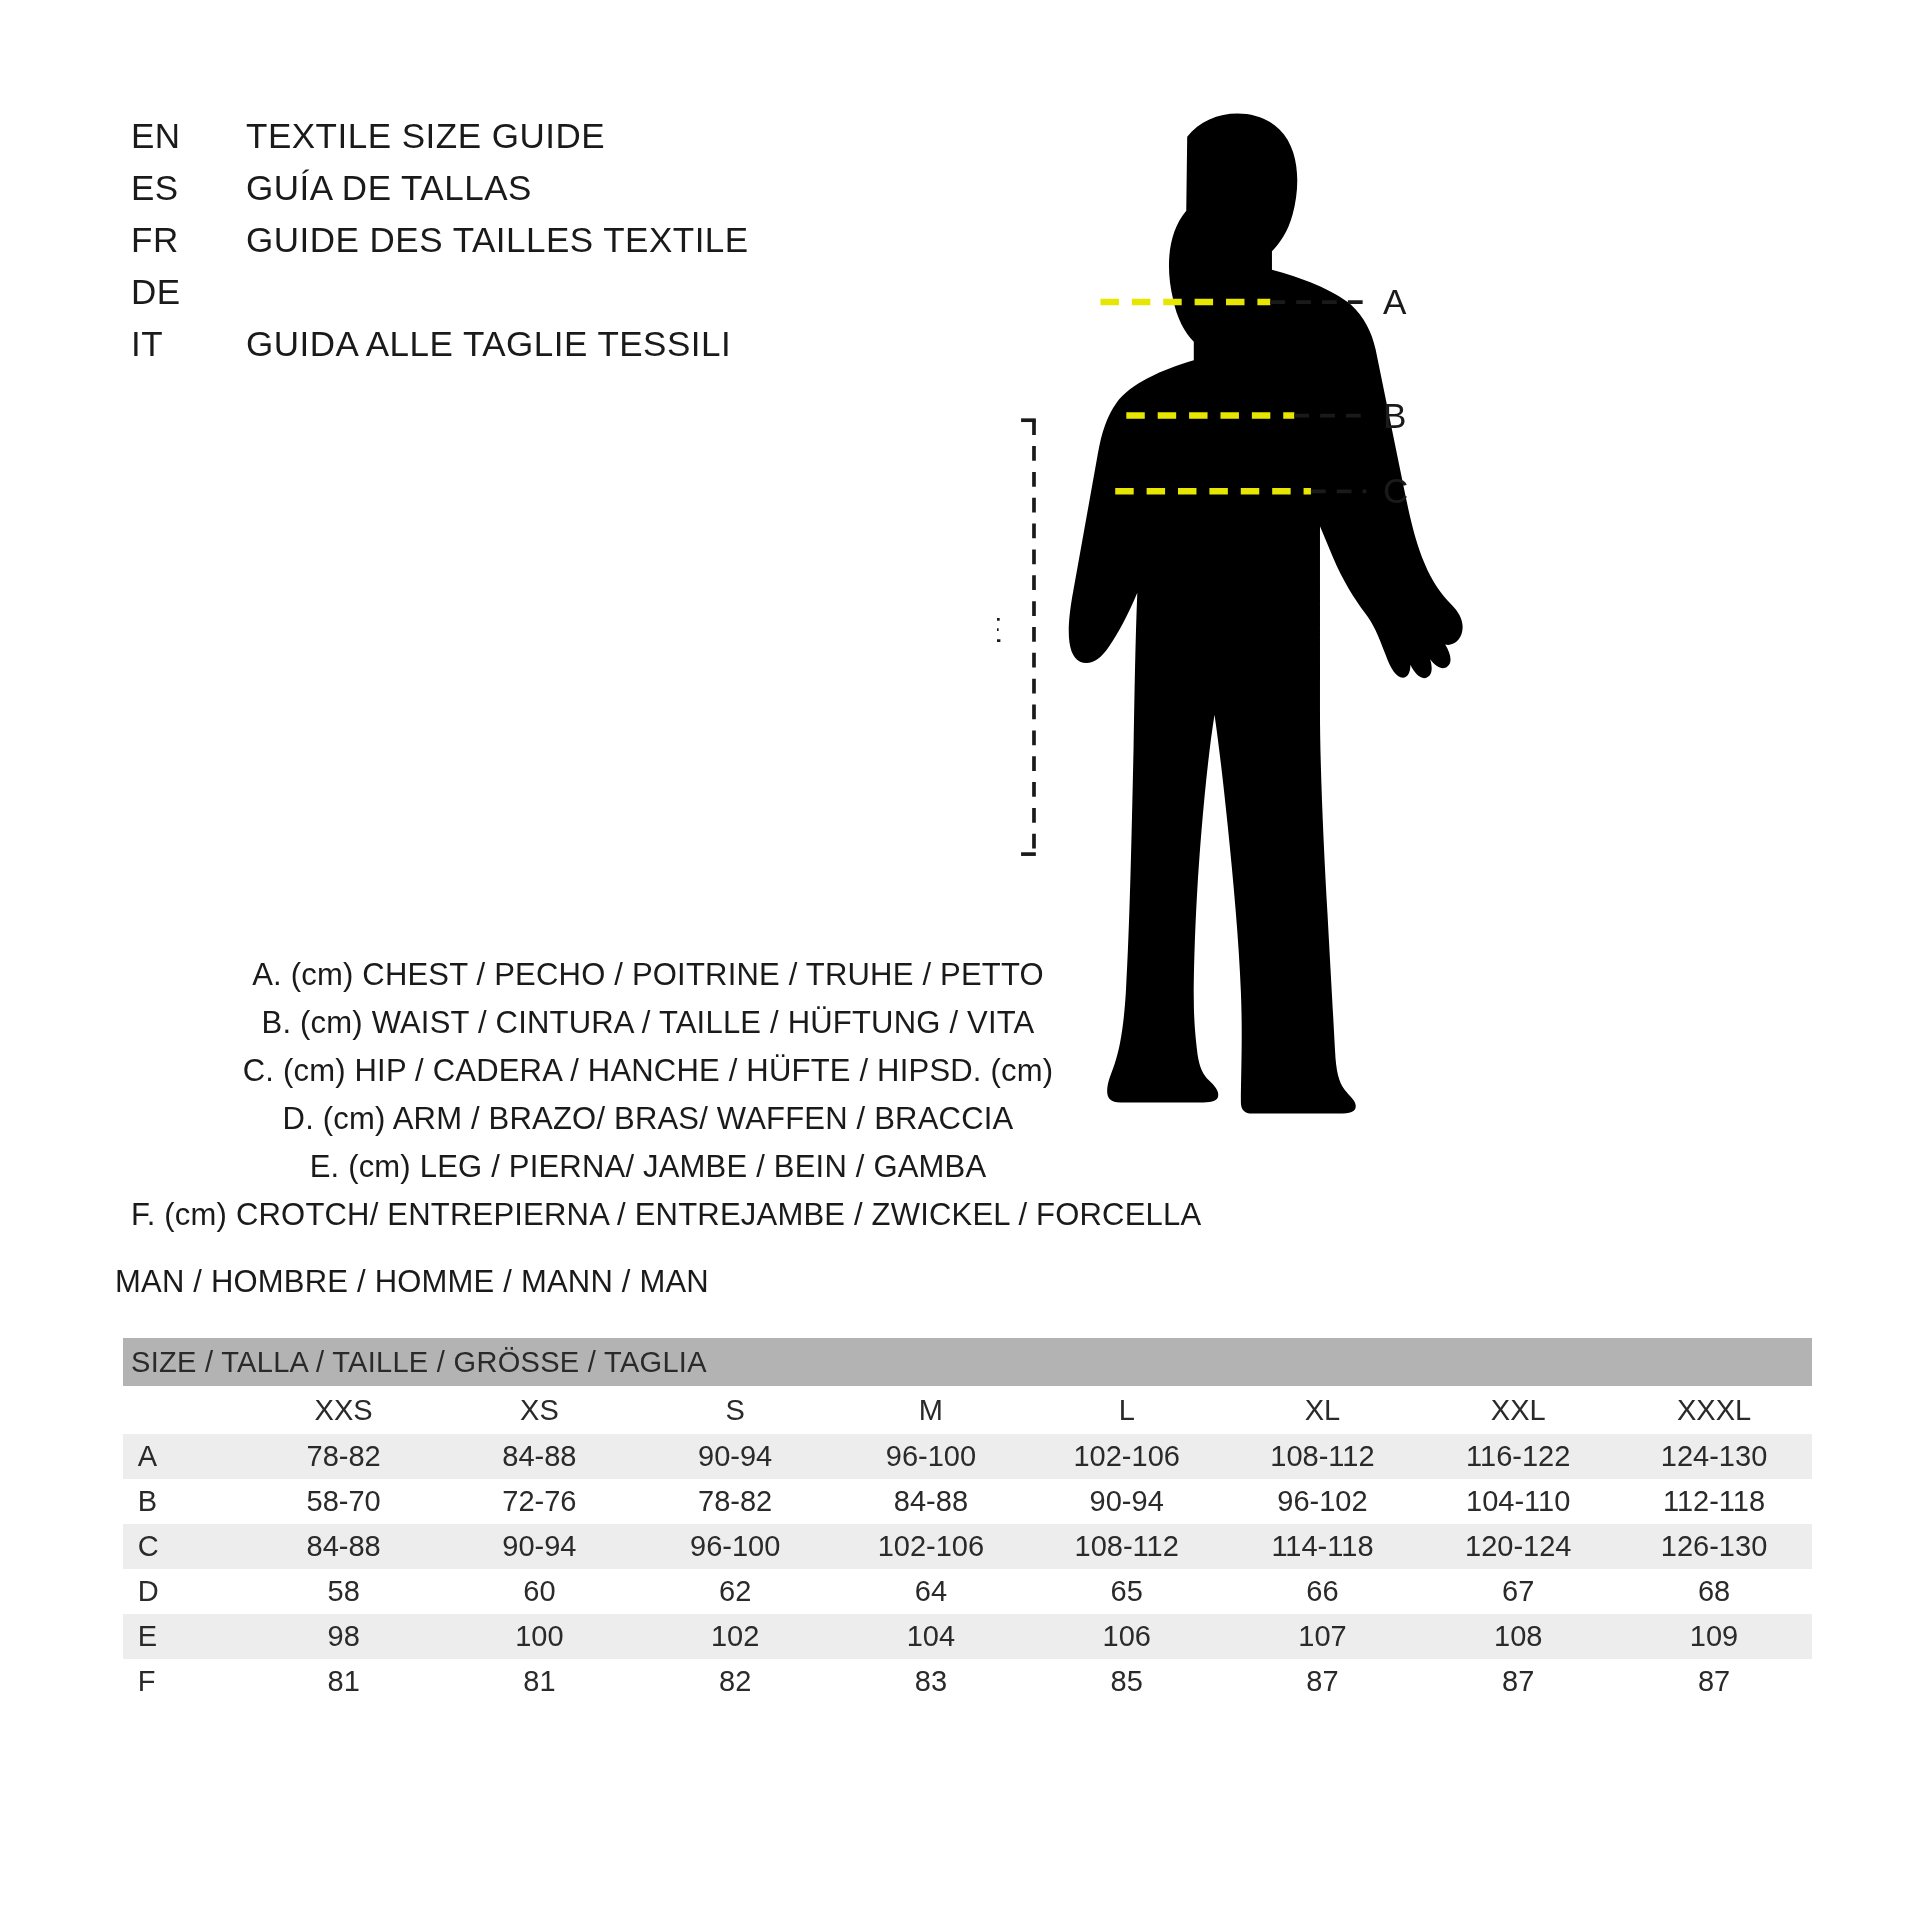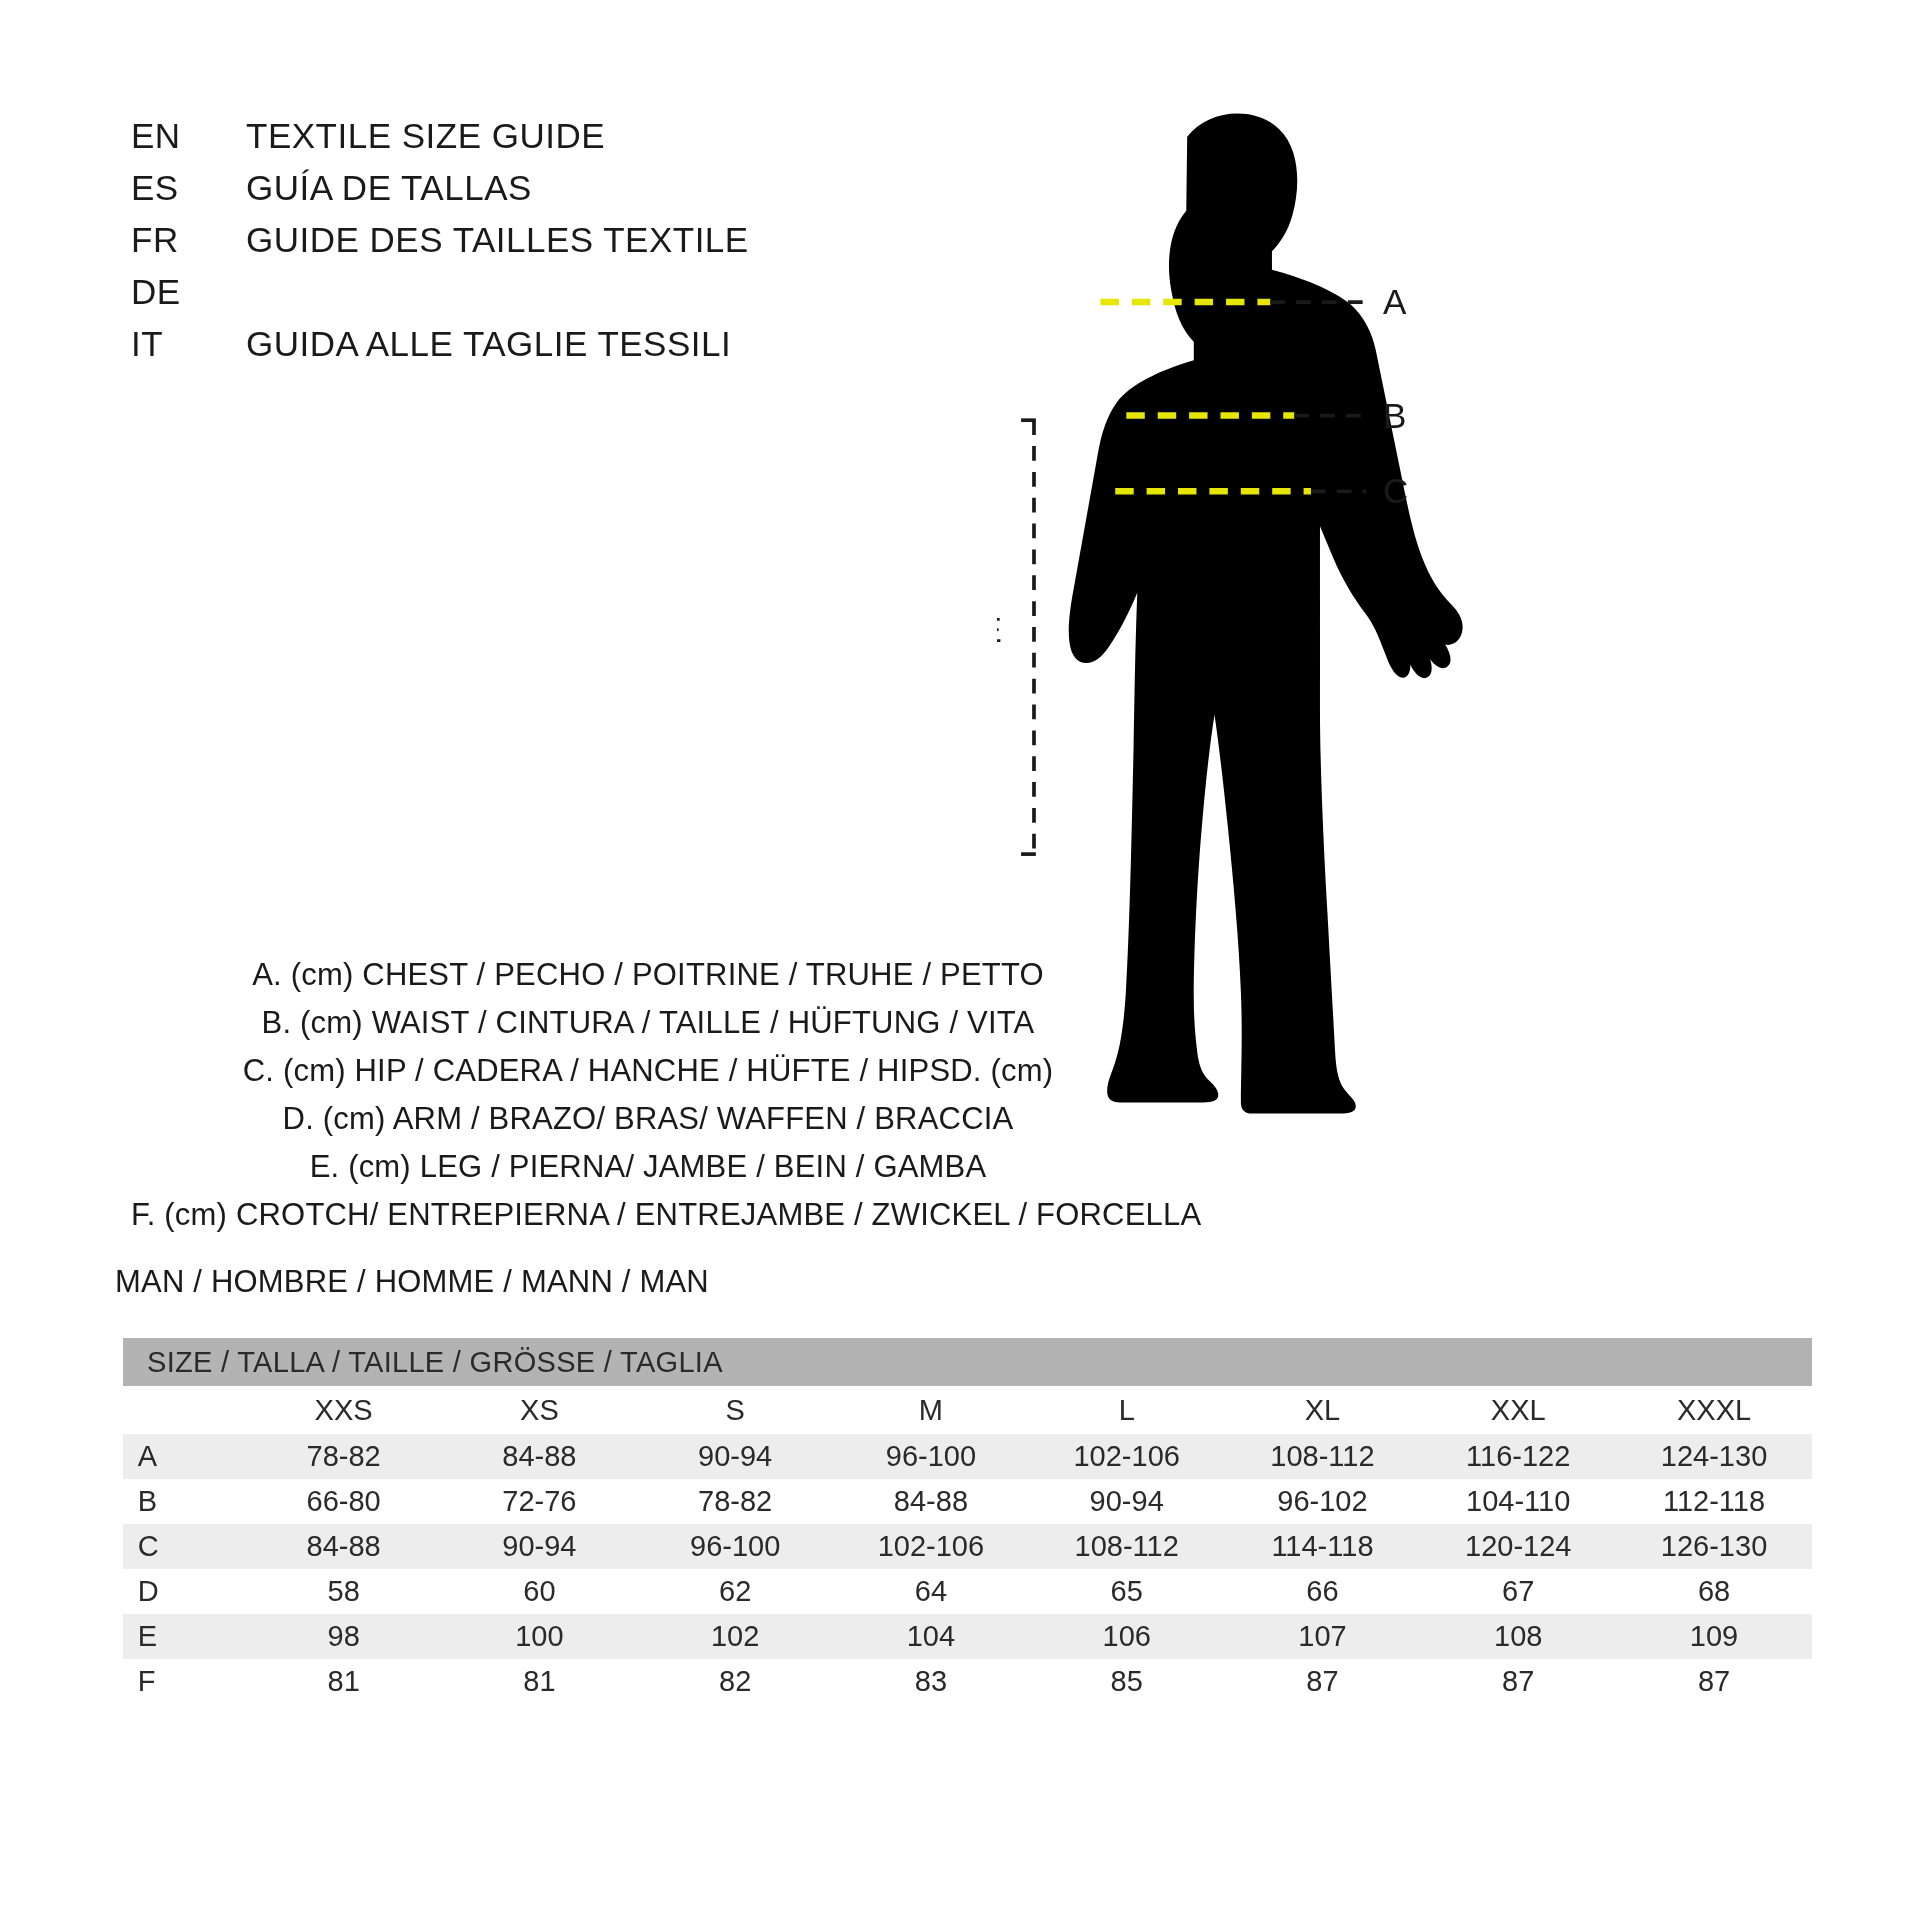--- a/index.html
+++ b/index.html
@@ -86,21 +86,21 @@
   #size-table td, #size-table th {
     padding: 0;
     font-weight: normal;
     text-align: center;
     height: 45px;
     color: #2a2a2a;
   }
   #size-table .title-row td {
     background: #b3b3b3;
     text-align: left;
-    padding-left: 24px;
+    padding-left: 8px;
     font-size: 29px;
     height: 48px;
     letter-spacing: 0.3px;
     margin-top: 32px;
   }
   #size-table .header-row td {
     background: #ffffff;
     height: 48px;
   }
   #size-table tr.shade td {
@@ -272,21 +272,21 @@
       <td>90-94</td>
       <td>96-100</td>
       <td>102-106</td>
       <td>108-112</td>
       <td>116-122</td>
       <td>124-130</td>
     </tr>
 
     <tr class="plain">
       <td class="rowlabel">B</td>
-      <td>66-80</td>
+      <td>58-70</td>
       <td>72-76</td>
       <td>78-82</td>
       <td>84-88</td>
       <td>90-94</td>
       <td>96-102</td>
       <td>104-110</td>
       <td>112-118</td>
     </tr>
 
     <tr class="shade">

